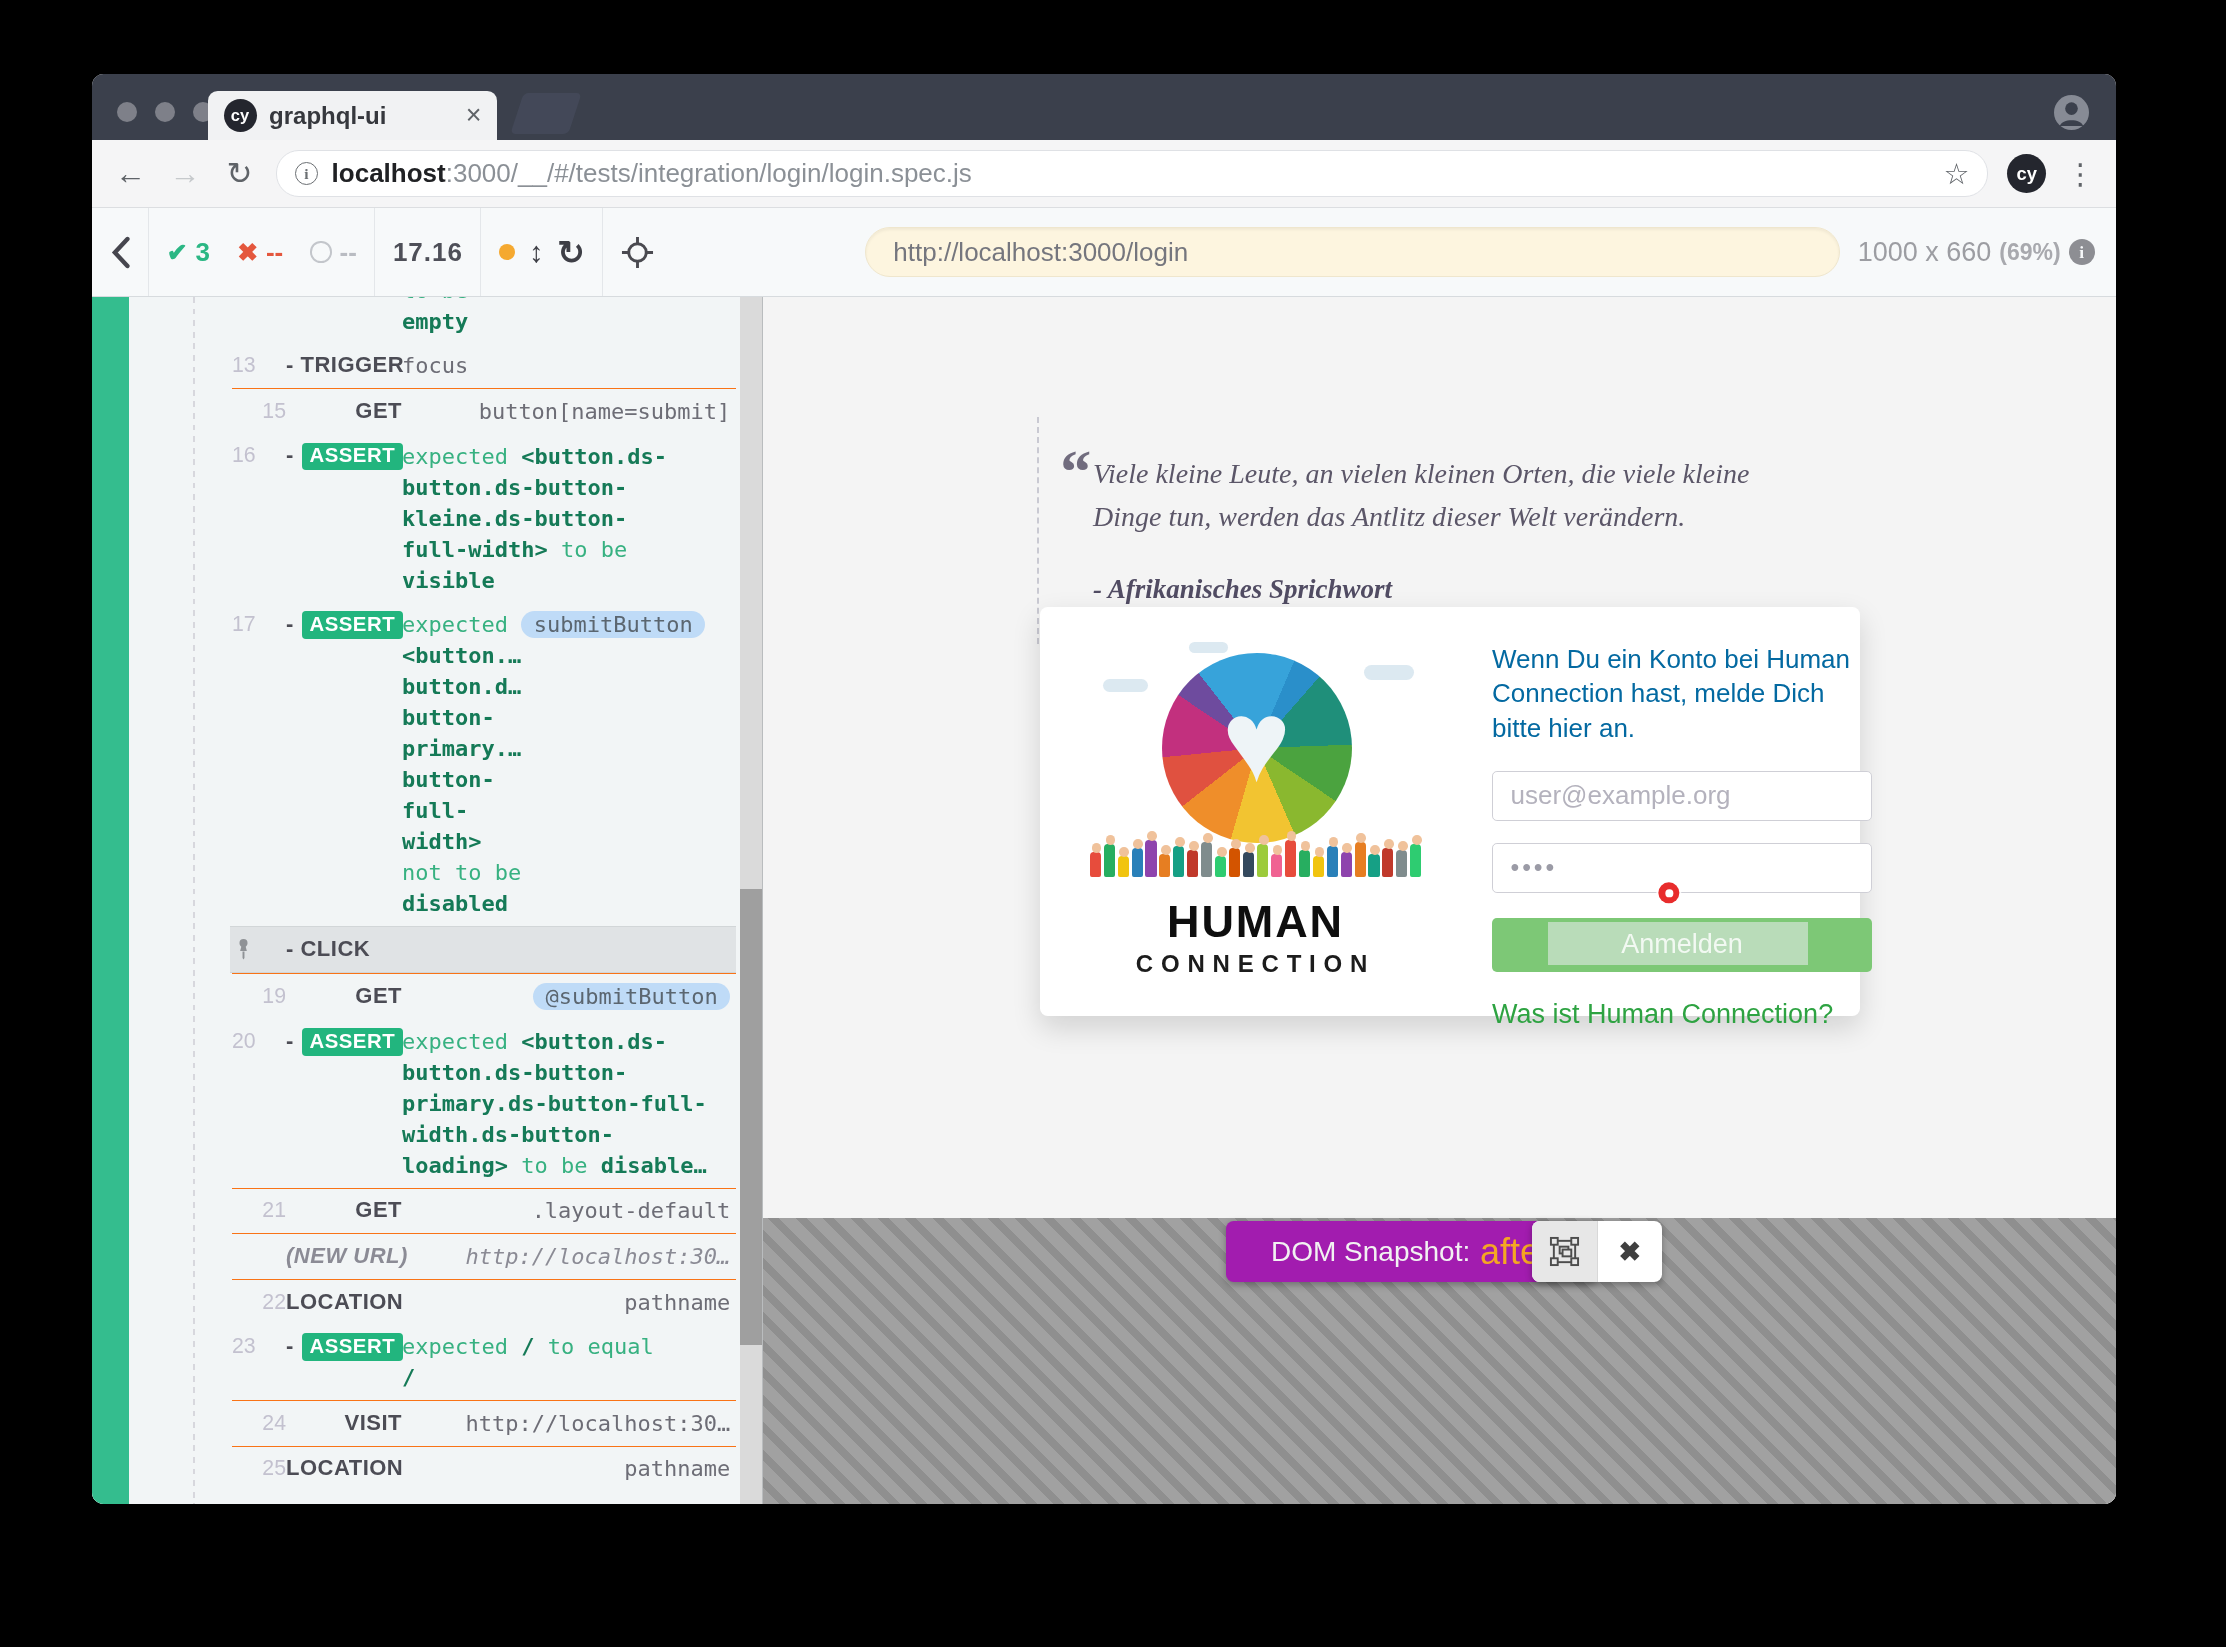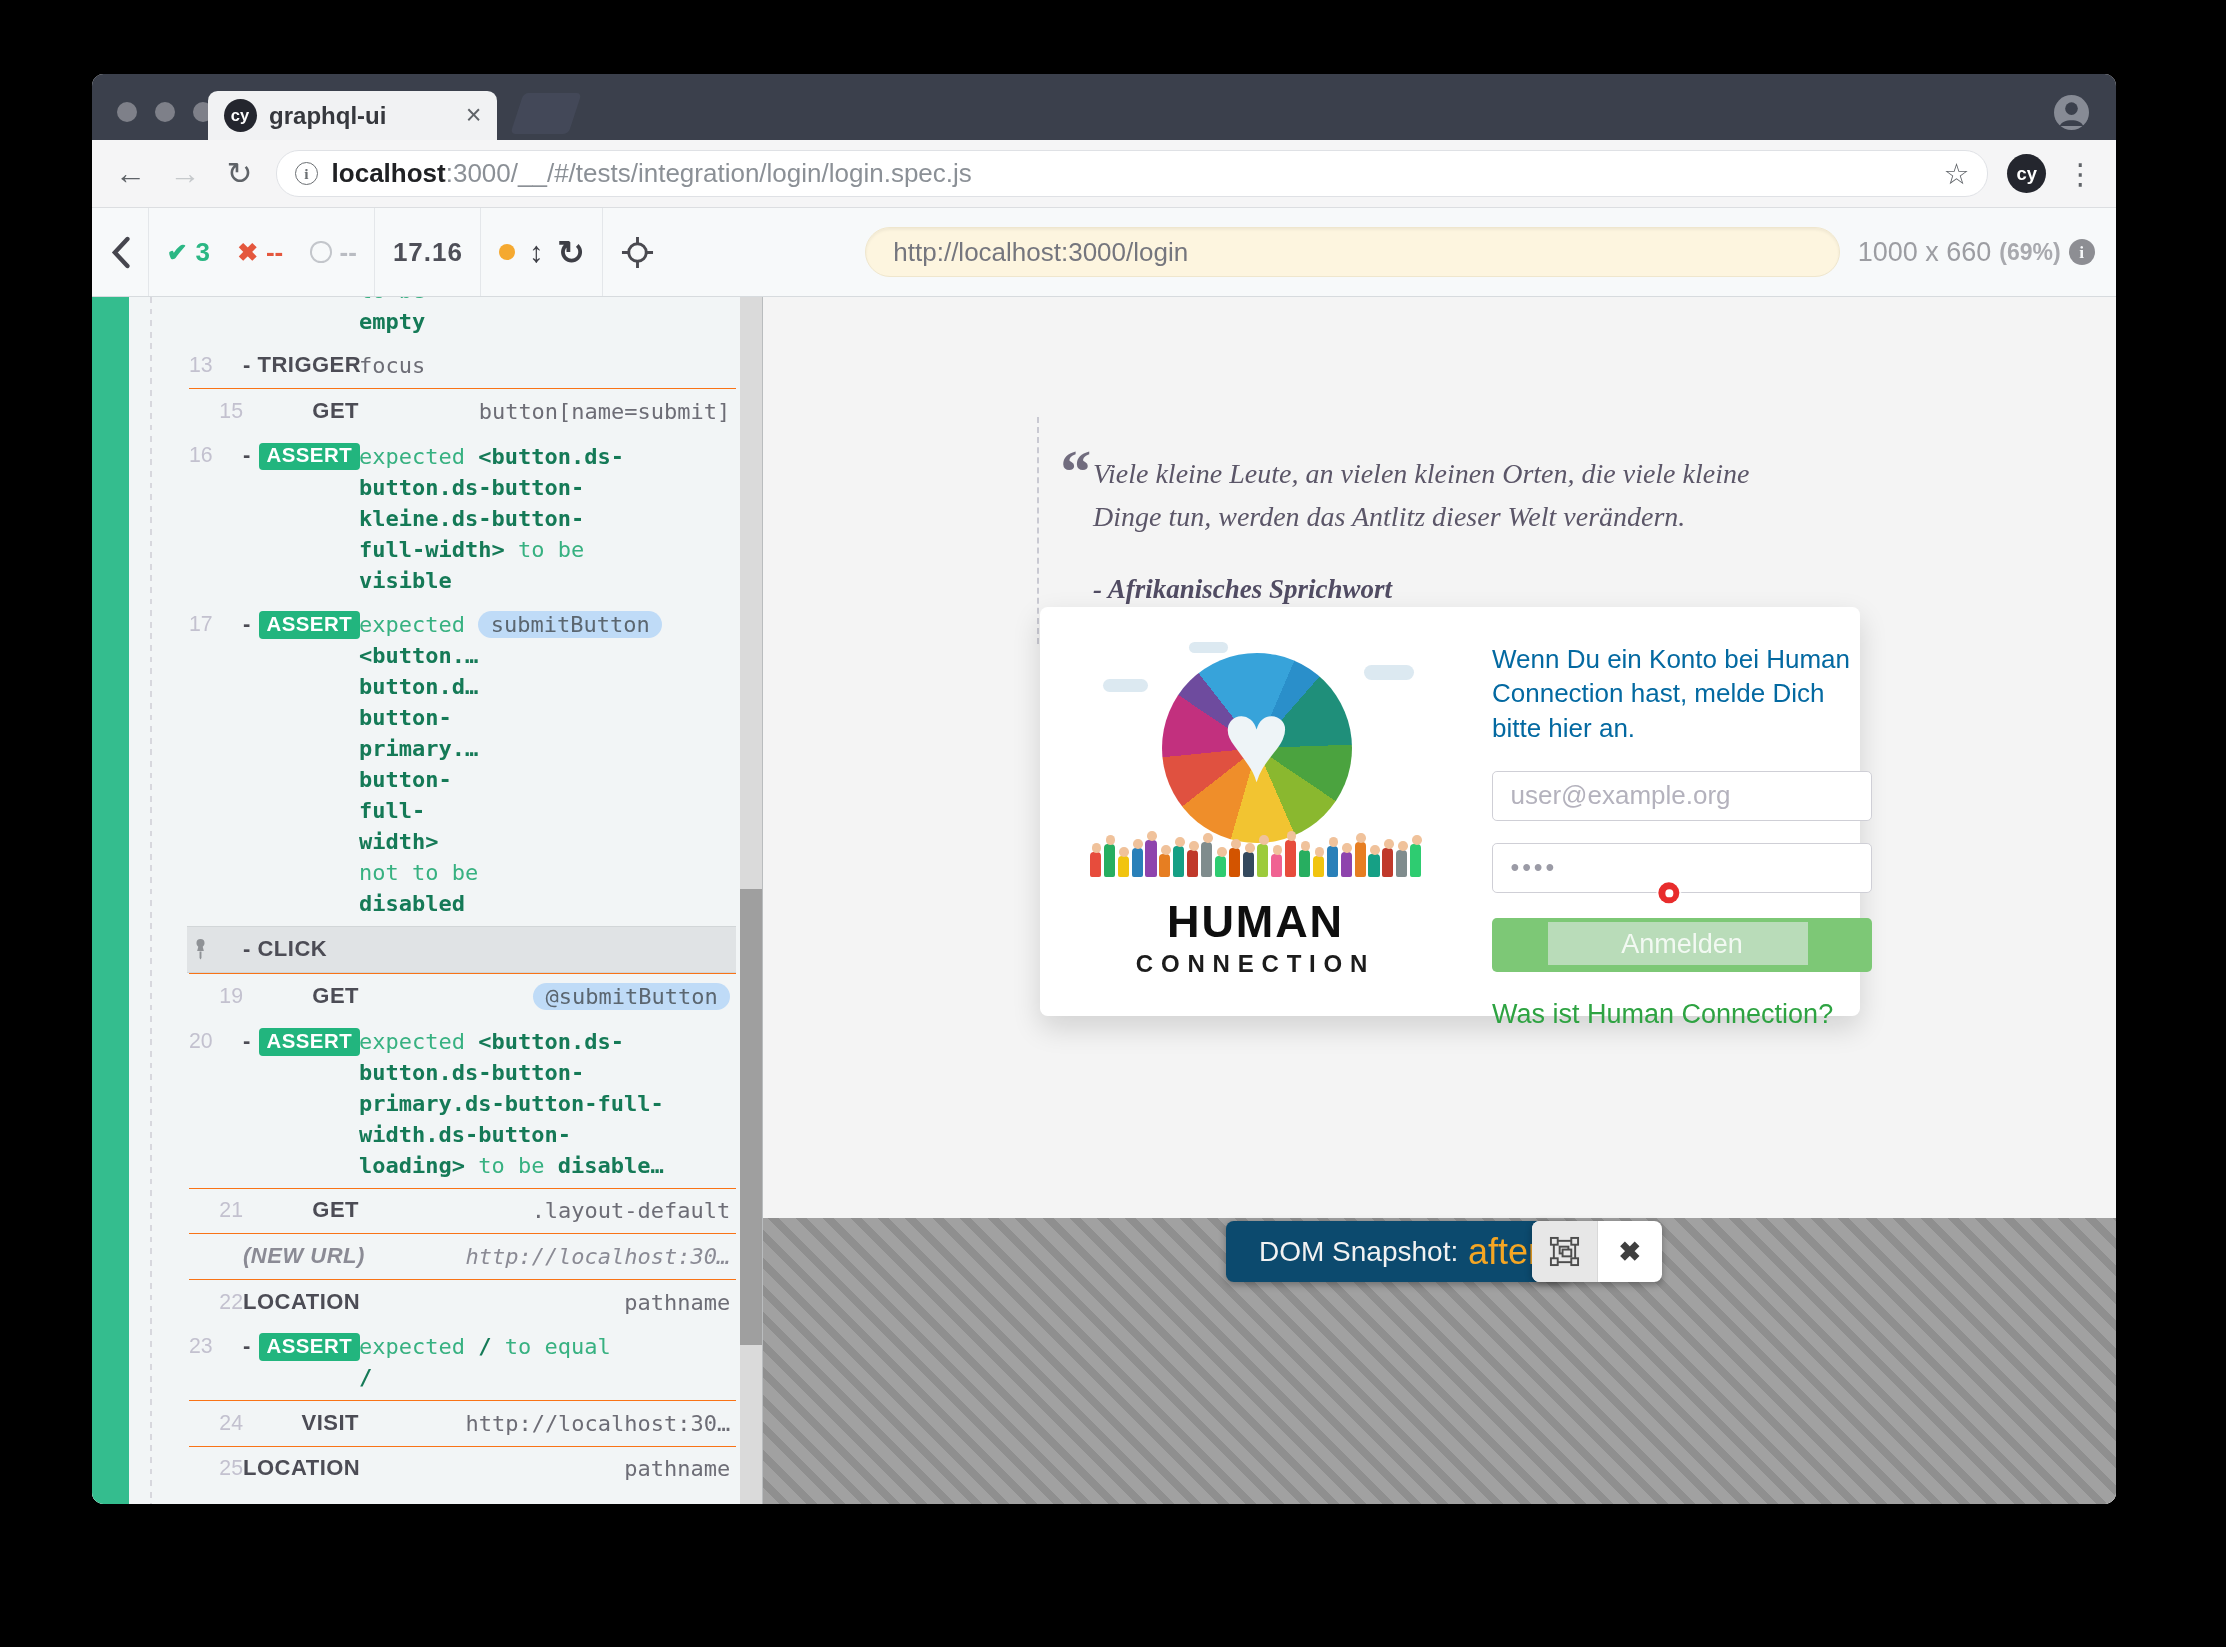--- a/index.html
+++ b/index.html
@@ -60,21 +60,21 @@
   .vp-zoom { font-size:23px; color:#a8a9ae;font-weight:bold; }
   .vp-info { width:26px; height:26px; border-radius:50%; background:#8d8e93; color:#f7f9fa; font-size:17.5px;
              font-weight:bold; font-family:"Liberation Serif",serif; display:flex; align-items:center; justify-content:center; }
 
   
   .content { flex:1; display:flex; min-height:0; }
 
   
   .reporter { width:670px; flex:0 0 auto; display:flex; background:#f2f5f6; position:relative; }
   .greenbar { width:37px; background:#34bd8e; flex:0 0 auto; }
-  .logwrap { flex:1; position:relative; overflow:hidden; }
+  .logwrap { flex:1; position:relative; overflow:hidden;margin-left:43px; }
   .hookline { position:absolute; left:21.3px; top:0; bottom:0; width:1.9px;
               background:repeating-linear-gradient(#d7d7dd 0 5.8px, transparent 5.8px 11.6px); }
   .rows { position:absolute; left:60px; right:3.9px; top:0; }
   .lrow { display:grid; grid-template-columns:54px 116px 1fr; padding:6.8px 5.8px 6.8px 0; }
   .lrow.group { border-top:1px solid #f97316;text-align:right; }
   .lrow.hl { background:#e0e3e5; border-top:1px solid #d2d6d8; border-bottom:1px solid #d2d6d8;
              margin-left:-1.9px; padding-left:1.9px; }
   .lnum { font-size:21.3px; color:#c3c1cf; padding-top:2.9px; }
   .lmethod { font-size:22px; font-weight:bold; color:#4c4c55; letter-spacing:0.5px; padding-top:1.9px; white-space:nowrap; }
   .lmethod .dash { margin-right:7.8px; }
@@ -134,22 +134,22 @@
   .btn-label { position:absolute; left:0; right:0; top:0; bottom:0; display:flex; align-items:center;
                justify-content:center; font-size:27px; color:rgba(255,255,255,.82); }
   .evt-dot { position:absolute; left:629px; top:286px; width:21.3px; height:21.3px; border-radius:50%;
              background:#e82c2c; transform:translate(-50%,-50%); box-shadow:0 0 0 1.9px rgba(255,255,255,.85); }
   .evt-dot::after { content:""; position:absolute; left:6.8px; top:6.8px; width:7.8px; height:7.8px; border-radius:50%; background:#fff; }
   .hc-link { display:inline-block; margin-top:23px; font-size:27px; color:#2ea342; text-decoration:none; }
 
   .stripes { position:absolute; left:0; right:0; bottom:0; height:286px;
              background:repeating-linear-gradient(45deg, #a1a1a1 0 11.6px, #8f8f8f 11.6px 19.4px); }
 
-  .snap-pill { position:absolute; left:463px; top:924px; height:61px; background:#0c4a6e; border-radius:7.8px;
-               display:flex; align-items:center; padding:0 33px; gap:9.7px; box-shadow:0 2.9px 7.8px rgba(0,0,0,.3); }
+  .snap-pill { position:absolute; left:463px; top:924px; height:61px; background:#a21caf; border-radius:7.8px;
+               display:flex; align-items:center; padding:0 45px; gap:9.7px; box-shadow:0 2.9px 7.8px rgba(0,0,0,.3); }
   .snap-label { font-size:28px; color:#f2f2f2; }
   .snap-state { font-size:36px; color:#f5a623; }
   .snap-btns { position:absolute; left:769px; top:924px; width:130px; height:61px; background:#fff;
                border-radius:7.8px; display:flex; overflow:hidden; box-shadow:0 2.9px 7.8px rgba(0,0,0,.3); }
   .snap-btn { flex:1; display:flex; align-items:center; justify-content:center; }
   .snap-btn.active { background:#e7e7e7; border-right:1px solid #d8d8d8; }
   .snap-x { font-size:27px; color:#3f3f3f; font-weight:bold; }
 </style>
 </head>
 <body>

